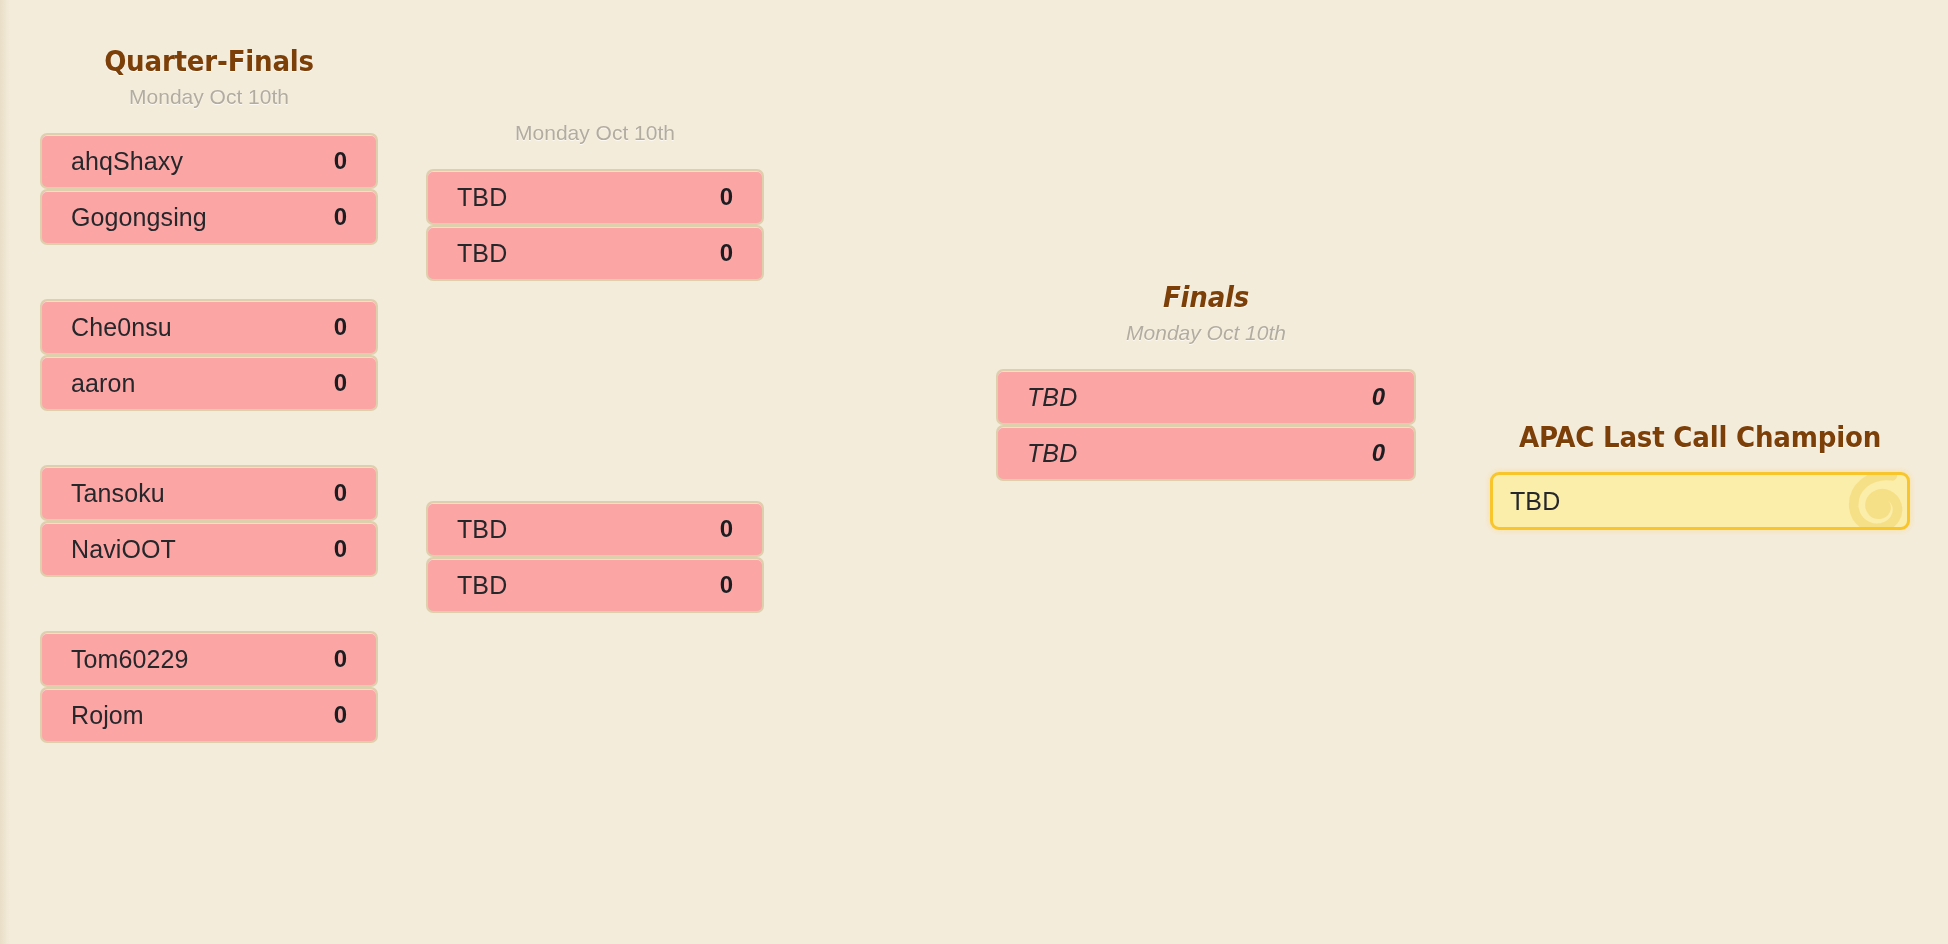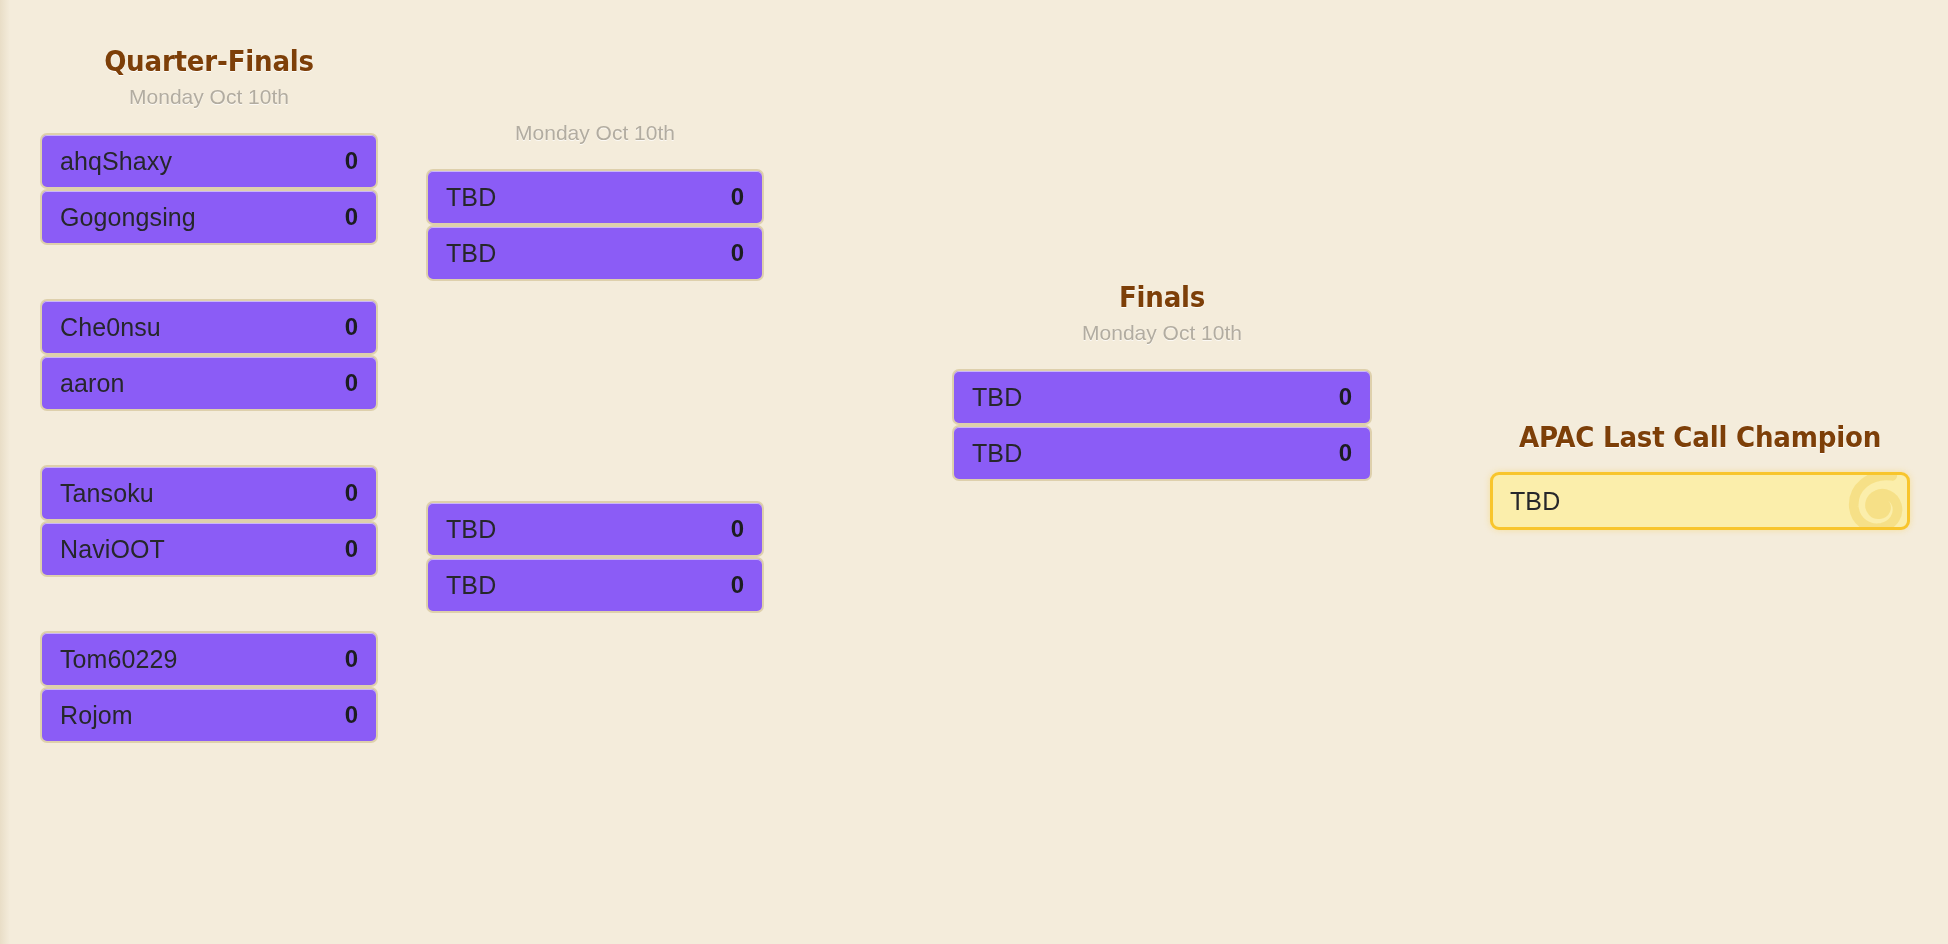--- a/index.html
+++ b/index.html
@@ -67,24 +67,24 @@
   .match {
     position: absolute;
     width: 100%;
   }
 
   .slot {
     display: flex;
     align-items: center;
     justify-content: space-between;
     height: 56px;
-    background: #8b5cf6;
+    background: #fca5a5;
     border: 2px solid #ded0ac;
     border-radius: 7px;
-    padding: 0 18px;
+    padding: 0 29px;
     box-shadow: 0 1px 0 rgba(255,255,255,0.55) inset;
   }
 
   .slot + .slot { margin-top: 0; }
 
   .slot-name {
     font-size: 25px;
     color: #26272b;
     letter-spacing: 0.1px;
     white-space: nowrap;
@@ -213,21 +213,21 @@
         </div>
         <div class="slot">
           <span class="slot-name">TBD</span>
           <span class="slot-score">0</span>
         </div>
       </div>
 
     </div>
   </div>
 
-  <div class="round" style="left:952px; top:280px; width:420px;">
+  <div class="round" style="left:996px; top:280px; width:420px;font-style:italic;">
     <div class="round-header">
       <div class="round-title">Finals</div>
       <div class="round-date">Monday Oct 10th</div>
     </div>
     <div class="matches" style="height:120px; margin-top:24px;">
 
       <div class="match" style="top:0px;">
         <div class="slot">
           <span class="slot-name">TBD</span>
           <span class="slot-score">0</span>

